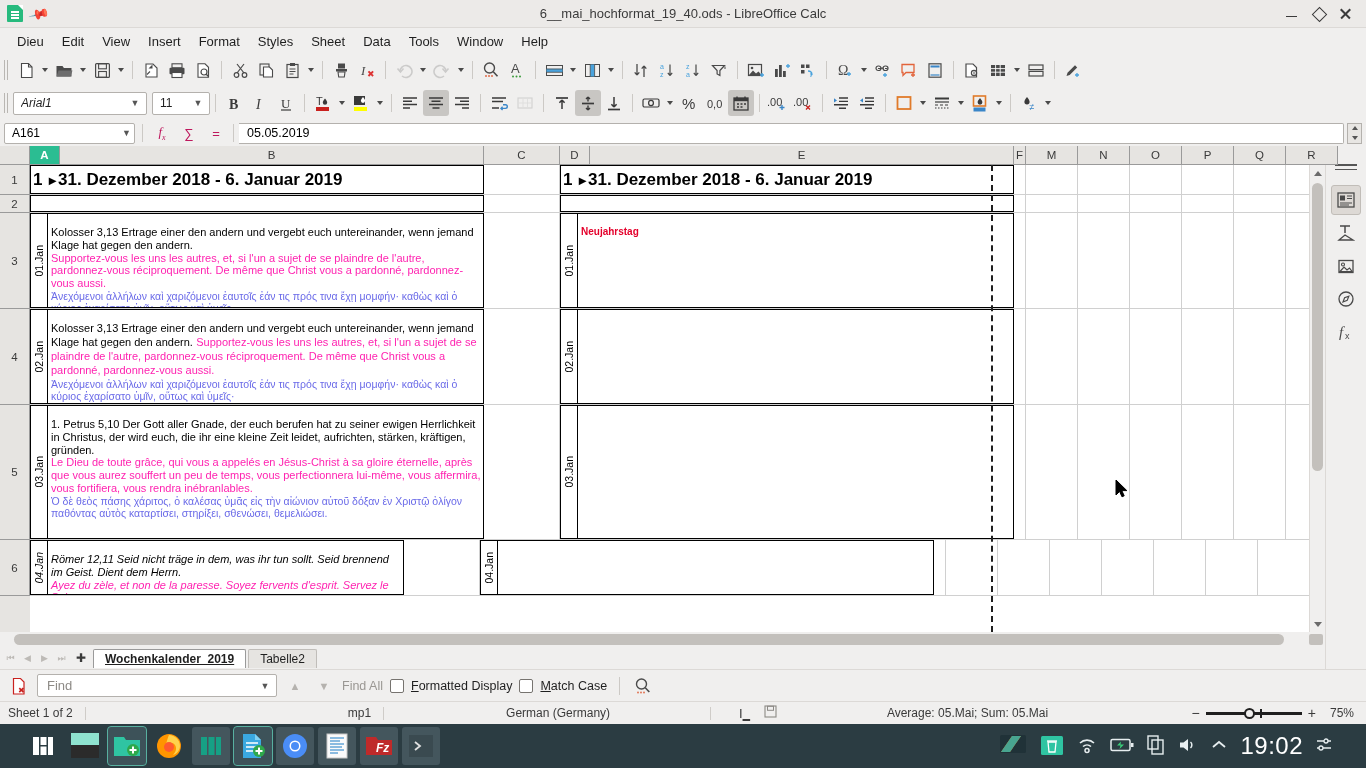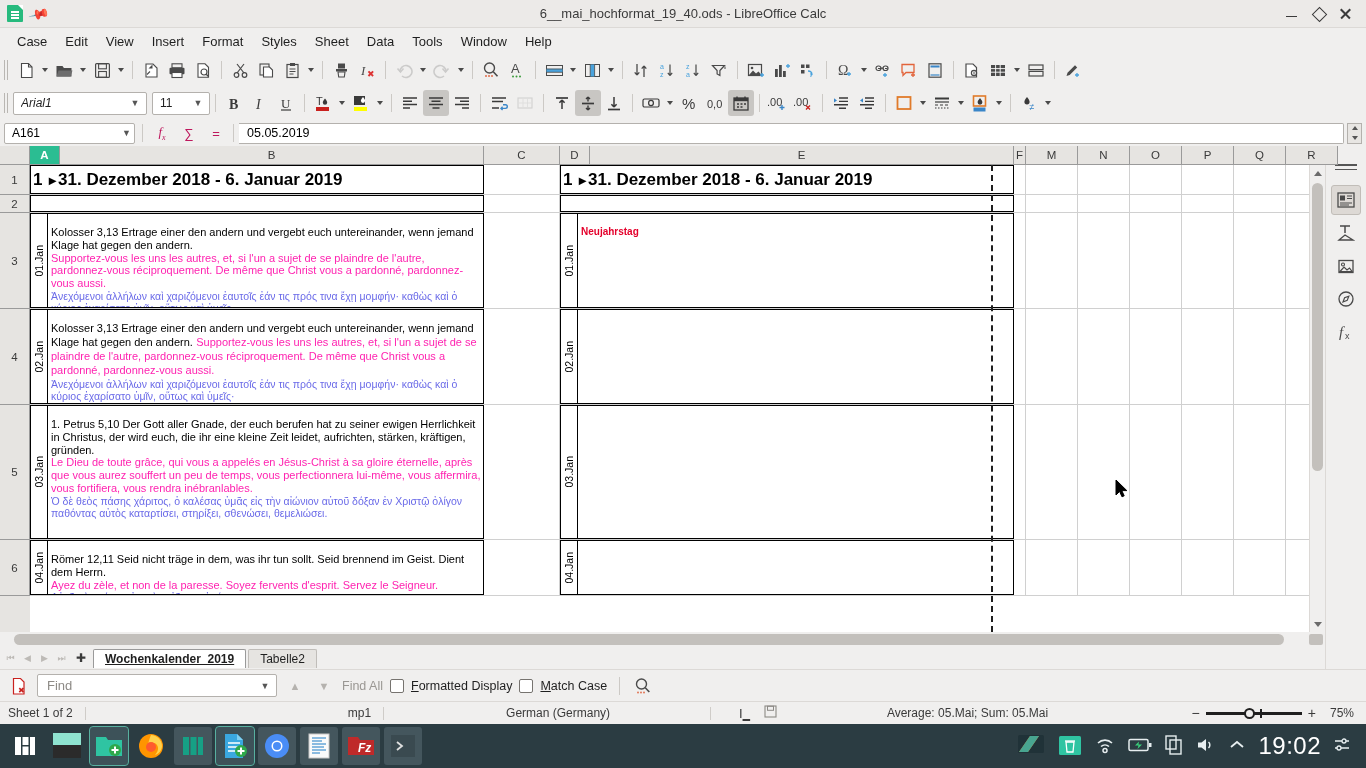--- a/index.html
+++ b/index.html
@@ -166,21 +166,21 @@
   
   .statusbar { height: 23px; display:flex; align-items:center; background:#f0efee; font-size: 12px; color:#3a3a3a;
                border-top: 1px solid #dcd9d6; flex: none; padding: 0 8px; }
   .sb-sep { width: 1px; height: 13px; background: #cfccc8; margin: 0 12px; }
   .zoomslider { display:flex; align-items:center; gap:6px; }
   .zs-track { width: 96px; height: 3px; background: #1f1f1f; position: relative; }
   .zs-knob { position:absolute; top: -4px; left: 38px; width: 11px; height: 11px; border-radius: 50%; background:#f0efee; border: 2px solid #1f1f1f; }
   .zs-mid { position:absolute; top:-3px; left: 54px; width: 2px; height: 9px; background:#1f1f1f; }
 
   
-  .taskbar { height: 44px; background: #2b3c42; display:flex; align-items:center; padding: 0 6px; flex: none; }
+  .taskbar { height: 44px; background: #2b3c42; display:flex; align-items:center; padding: 0 24px; flex: none; }
   .tsk { width: 38px; height: 38px; margin-right: 4px; border-radius: 3px; position: relative; display:flex; align-items:center; justify-content:center; }
   .tsk.run { background: #44565d; }
   .tsk.act { background: #3d5259; outline: 1px solid #58b0a0; }
   .tray { margin-left: auto; display:flex; align-items:center; gap: 13px; padding-right: 10px; color:#e7eef0; }
   .clock { font-size: 24px; color:#ffffff; letter-spacing: .5px; }
 </style>
 </head>
 <body>
 
 <div class="app">
@@ -198,21 +198,21 @@
     </div>
     <div class="title">6__mai_hochformat_19_40.ods - LibreOffice Calc</div>
     <div class="right">
       <span class="wb wb-min"></span>
       <span class="wb wb-max"></span>
       <span class="wb wb-close"></span>
     </div>
   </div>
 
   <div class="menubar">
-    <div class="mi">Case</div>
+    <div class="mi">Dieu</div>
     <div class="mi">Edit</div>
     <div class="mi">View</div>
     <div class="mi">Insert</div>
     <div class="mi">Format</div>
     <div class="mi">Styles</div>
     <div class="mi">Sheet</div>
     <div class="mi">Data</div>
     <div class="mi">Tools</div>
     <div class="mi">Window</div>
     <div class="mi">Help</div>
@@ -843,21 +843,21 @@
             <div class="cell" style="width:12px;"></div>
             <div class="cell" style="width:52px;"></div>
             <div class="cell" style="width:52px;"></div>
             <div class="cell" style="width:52px;"></div>
             <div class="cell" style="width:52px;"></div>
             <div class="cell" style="width:52px;"></div>
             <div class="cell" style="width:52px;"></div>
           </div>
 
           <div class="gridrow" style="height:56px">
-            <div class="cell bordered" style="width:454px;">
+            <div class="cell bordered" style="width:374px;font-style:italic;">
               <div class="daycell">
                 <div class="daylabel">
                     <span>04.Jan</span>
                   </div>
                 <div class="daytext">
                   <div class="t-de">Römer 12,11 Seid nicht träge in dem, was ihr tun sollt. Seid brennend im Geist. Dient dem Herrn.</div>
                   <div class="t-fr">Ayez du zèle, et non de la paresse. Soyez fervents d'esprit. Servez le Seigneur.</div>
                   <div class="t-gr">Αὐτῷ τὸ κράτος εἰς τοὺς αἰῶνας, ἀμήν.</div>
                 </div>
               </div>

